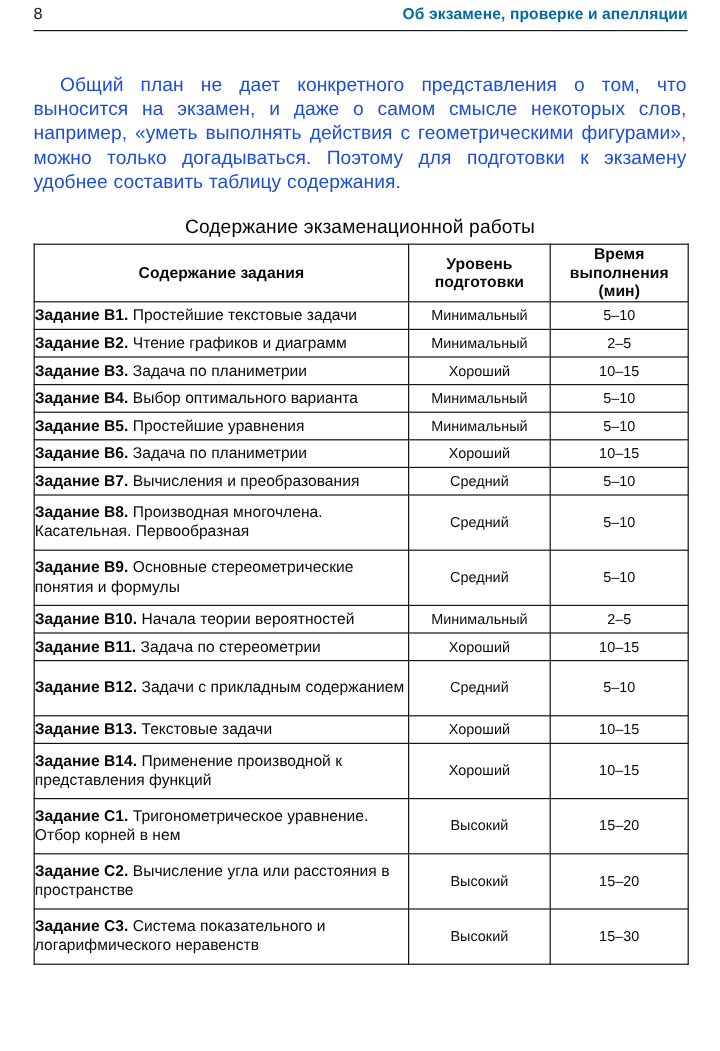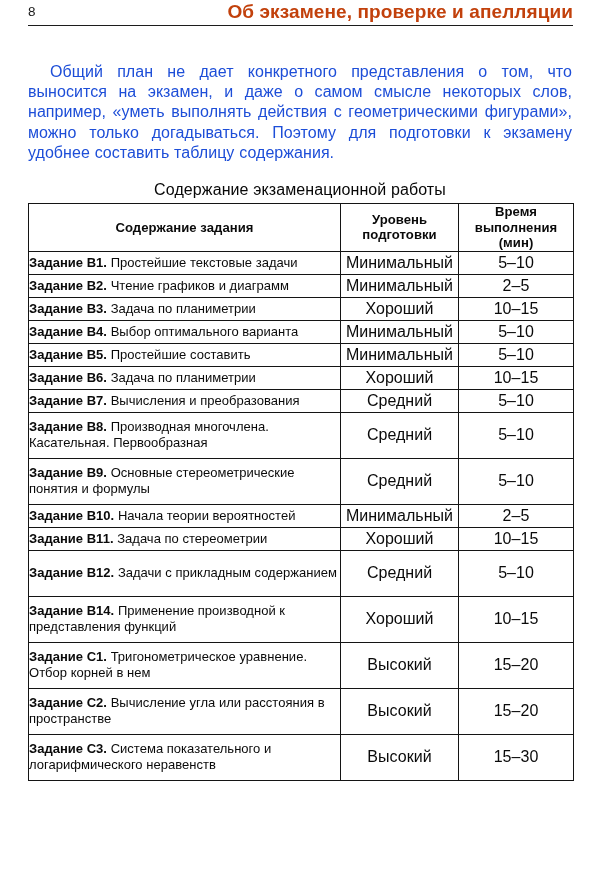--- a/index.html
+++ b/index.html
@@ -34,25 +34,25 @@
     justify-content: space-between;
   }
   .folio {
     font-size: 13.5px;
     font-weight: 400;
     letter-spacing: 0.2px;
     line-height: 16px;
     color: #1a1a1a;
   }
   .head-title {
-    font-size: 19px;
+    font-size: 13px;
     font-weight: bold;
     line-height: 16px;
     letter-spacing: 0.1px;
-    color: #c2410c;
+    color: #0369a1;
     white-space: nowrap;
   }
   .head-rule {
     position: absolute;
     left: 28px;
     right: 27px;
     top: 25px;
     height: 1px;
     background: #1c1c1c;
   }
@@ -129,21 +129,21 @@
     font-size: 13px;
     line-height: 16.1px;
     letter-spacing: 0.02px;
   }
   td.task .lead {
     font-weight: bold;
   }
   td.level,
   td.time {
     text-align: center;
-    font-size: 16px;
+    font-size: 12px;
     line-height: 16px;
     padding: 2px 3px;
     letter-spacing: 0.02px;
   }
   tbody tr.r1 td { height: 22px; }
   tbody tr.r2 td { height: 39px; }
   tbody tr.r2 td.task { padding-top: 3px; padding-bottom: 3px; }
 </style>
 </head>
 <body>
@@ -189,21 +189,21 @@
             <td class="task"><span class="lead">Задание В3.</span><span> Задача по планиметрии</span></td>
             <td class="level">Хороший</td>
             <td class="time">10–15</td>
           </tr>
           <tr class="r1">
             <td class="task"><span class="lead">Задание В4.</span><span> Выбор оптимального варианта</span></td>
             <td class="level">Минимальный</td>
             <td class="time">5–10</td>
           </tr>
           <tr class="r1">
-            <td class="task"><span class="lead">Задание В5.</span><span> Простейшие составить</span></td>
+            <td class="task"><span class="lead">Задание В5.</span><span> Простейшие уравнения</span></td>
             <td class="level">Минимальный</td>
             <td class="time">5–10</td>
           </tr>
           <tr class="r1">
             <td class="task"><span class="lead">Задание В6.</span><span> Задача по планиметрии</span></td>
             <td class="level">Хороший</td>
             <td class="time">10–15</td>
           </tr>
           <tr class="r1">
             <td class="task"><span class="lead">Задание В7.</span><span> Вычисления и преобразования</span></td>
@@ -227,20 +227,25 @@
           </tr>
           <tr class="r1">
             <td class="task"><span class="lead">Задание В11.</span><span> Задача по стереометрии</span></td>
             <td class="level">Хороший</td>
             <td class="time">10–15</td>
           </tr>
           <tr class="r2">
             <td class="task"><span class="lead">Задание В12.</span><span> Задачи с прикладным содержанием</span></td>
             <td class="level">Средний</td>
             <td class="time">5–10</td>
+          </tr>
+          <tr class="r1">
+            <td class="task"><span class="lead">Задание В13.</span><span> Текстовые задачи</span></td>
+            <td class="level">Хороший</td>
+            <td class="time">10–15</td>
           </tr>
           <tr class="r2">
             <td class="task"><span class="lead">Задание В14.</span><span> Применение производной к представления функций</span></td>
             <td class="level">Хороший</td>
             <td class="time">10–15</td>
           </tr>
           <tr class="r2">
             <td class="task"><span class="lead">Задание С1.</span><span> Тригонометрическое уравнение. Отбор корней в нем</span></td>
             <td class="level">Высокий</td>
             <td class="time">15–20</td>

